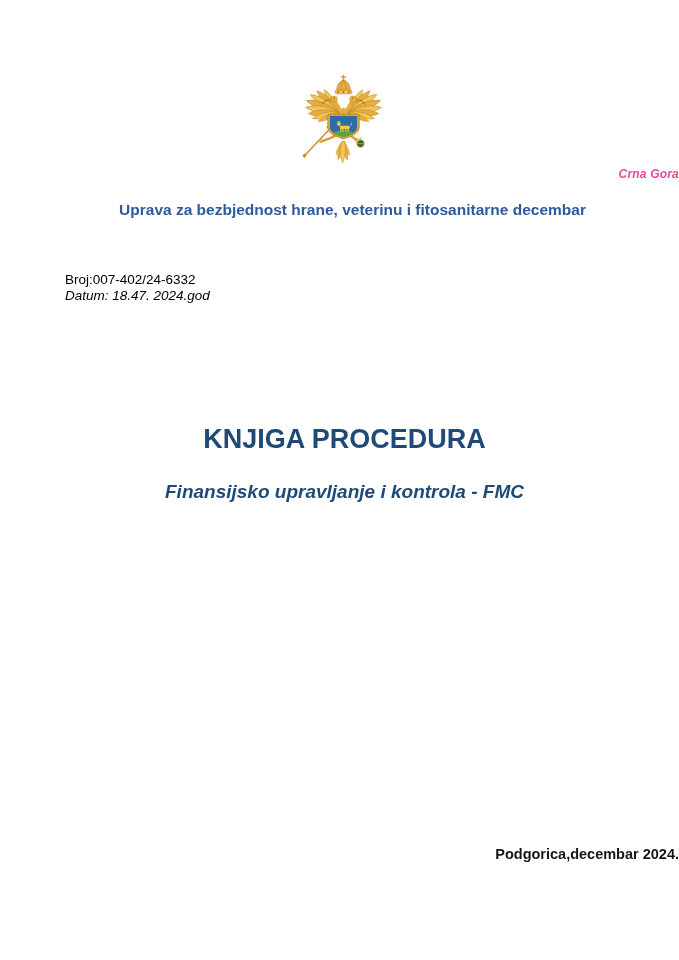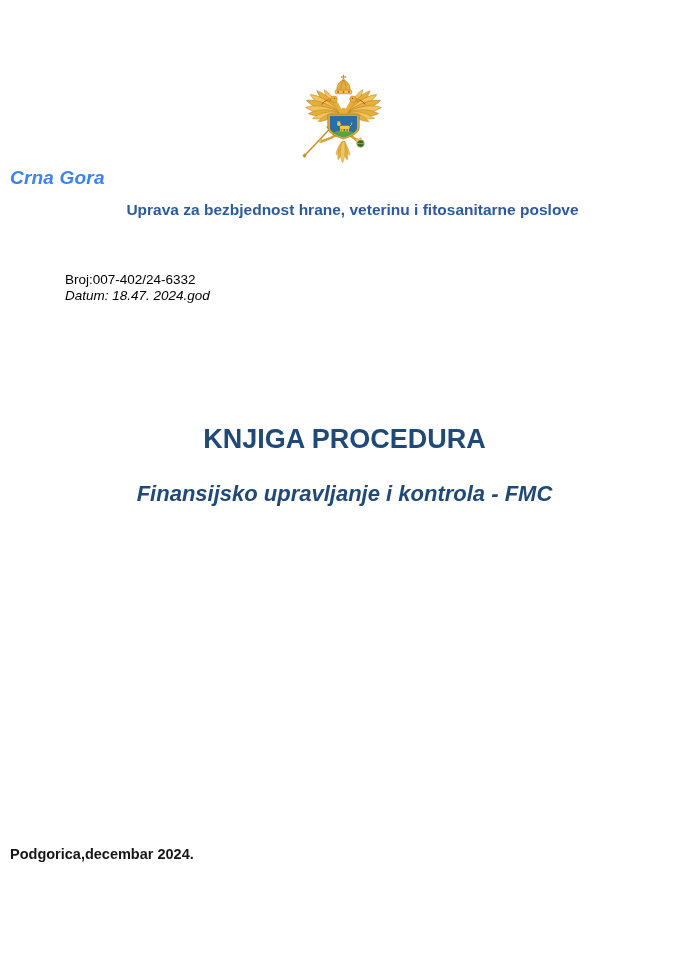--- a/index.html
+++ b/index.html
@@ -4,41 +4,41 @@
 <style>
   html,body{margin:0;padding:0;}
   body{
     width:679px;height:960px;background:#ffffff;position:relative;overflow:hidden;
     font-family:"Liberation Sans", sans-serif;
   }
   .page{position:absolute;inset:0;background:#ffffff;}
   .emblem{position:absolute;left:302px;top:71px;width:83px;height:95px;}
   .emblem svg{display:block;width:100%;height:100%;}
   .country{
-    position:absolute;left:10px;top:167px;width:669px;text-align:left;
-    font-size:19px;font-weight:bold;font-style:italic;color:#3b82f6;letter-spacing:.2px;
+    position:absolute;left:10px;top:167px;width:669px;text-align:right;
+    font-size:12px;font-weight:bold;font-style:italic;color:#ec4899;letter-spacing:.2px;
   }
   .department{
     position:absolute;left:26px;top:201px;width:653px;text-align:center;
     font-size:15.5px;font-weight:bold;color:#2D5A9E;
   }
   .reference{
     position:absolute;left:65px;top:272px;font-size:13.5px;color:#000000;line-height:15.5px;
   }
   .reference .date{font-style:italic;}
   .doc-title{
     position:absolute;left:10px;top:424px;width:669px;text-align:center;
     font-size:27px;font-weight:bold;color:#1F4978;margin:0;
   }
   .doc-subtitle{
     position:absolute;left:10px;top:481px;width:669px;text-align:center;
-    font-size:22px;font-weight:bold;font-style:italic;color:#1F4978;margin:0;
+    font-size:19px;font-weight:bold;font-style:italic;color:#1F4978;margin:0;
   }
   .place-date{
-    position:absolute;left:10px;top:846px;width:669px;text-align:left;
+    position:absolute;left:10px;top:846px;width:669px;text-align:right;
     font-size:14.5px;font-weight:bold;color:#161616;
   }
   
   .gA{fill:#E7AE3E;}
   .gB{fill:#F0C65C;}
 </style>
 </head>
 <body>
 
 <div class="page">
@@ -128,21 +128,21 @@
           <rect x="105" y="138" width="3" height="8"></rect>
           <circle cx="111" cy="128" r="4.5"></circle>
           <rect x="108" y="121.5" width="7" height="3"></rect>
         </g>
       </g>
     </svg>
   </div>
 
   <div class="country">Crna Gora</div>
 
-  <div class="department">Uprava za bezbjednost hrane, veterinu i fitosanitarne poslove</div>
+  <div class="department">Uprava za bezbjednost hrane, veterinu i fitosanitarne decembar</div>
 
   <div class="reference">
     <div class="number">Broj:007-402/24-6332</div>
     <div class="date">Datum: 18.47. 2024.god</div>
   </div>
 
   <h1 class="doc-title">KNJIGA PROCEDURA</h1>
 
   <h2 class="doc-subtitle">Finansijsko upravljanje i kontrola - FMC</h2>
 

